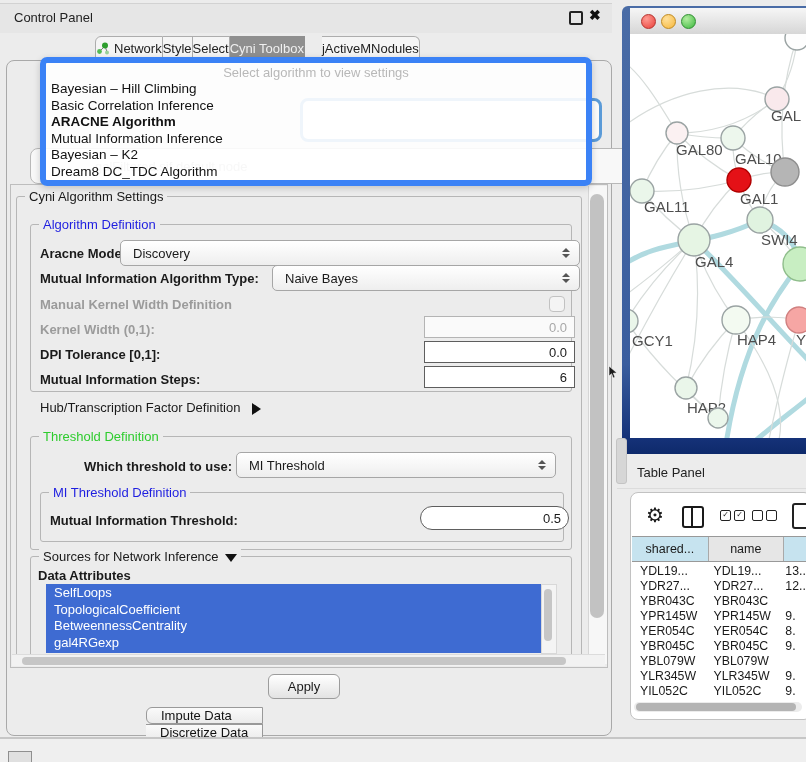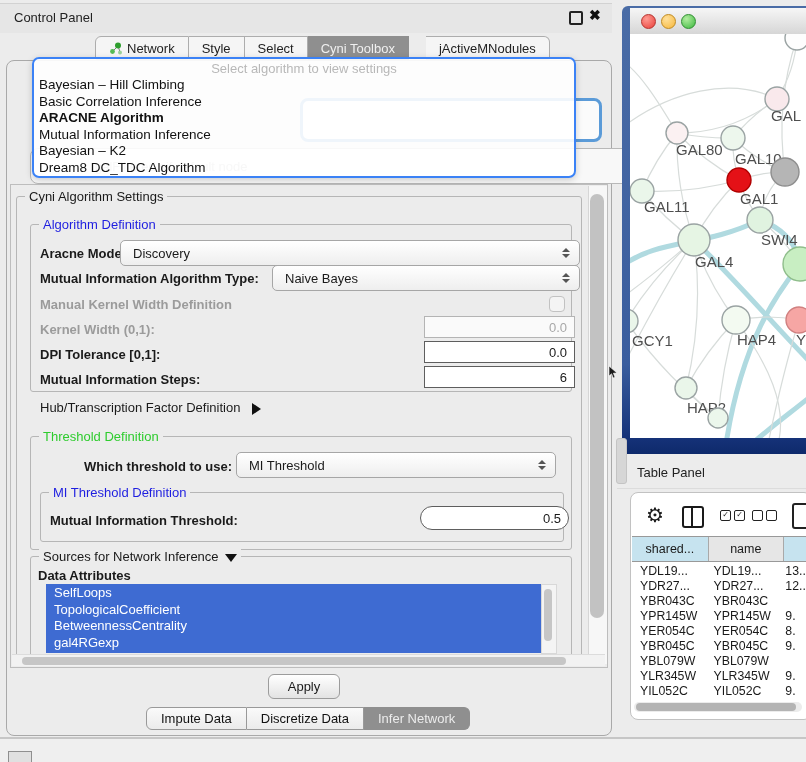--- a/index.html
+++ b/index.html
@@ -8,21 +8,21 @@
   .abs{position:absolute;}
   .bold{font-weight:bold;}
   .gray{color:#9b9b9b;}
   
   .cp-titlebar{left:0;top:3px;width:612px;height:29px;background:#e6e6e6;border-top:1px solid #d2d2d2;}
   .cp-title{left:14px;top:10px;font-size:13px;color:#222;}
   .float-ic{left:569px;top:11px;width:10px;height:10px;border:2px solid #222;border-radius:2px;}
   .close-ic{left:589px;top:7px;font-size:14px;font-weight:bold;color:#111;}
   
   .tabstrip{left:95px;top:36px;height:24px;display:flex;}
-  .tab{display:flex;align-items:center;gap:5px;padding:0 13px;background:#f5f5f5;border:1px solid #adadad;
+  .tab{display:flex;align-items:center;gap:5px;padding:0 0;background:#f5f5f5;border:1px solid #adadad;
        border-left:none;font-size:13px;color:#222;height:22px;}
   .tab.first{border-left:1px solid #adadad;border-top-left-radius:6px;border-bottom-left-radius:2px;}
   .tab.last{border-top-right-radius:6px;border-bottom-right-radius:2px;margin-left:17px;}
   .tab.sel{background:#8f8f8f;color:#f0f0f0;border-color:#8f8f8f;}
   
   .content-panel{left:6px;top:60px;width:604px;height:674px;border:1px solid #a9a9a9;border-radius:8px;background:#ececec;}
   .viewport{left:10px;top:184px;width:596px;height:482px;border:1px solid #bdbdbd;background:#ececec;}
   .vscroll-track{left:588px;top:186px;width:18px;height:478px;background:#f7f7f7;border-left:1px solid #d6d6d6;}
   .vscroll-thumb{left:590px;top:194px;width:14px;height:424px;background:#c2c2c2;border-radius:7px;}
   .group{border:1px solid #b6b6b6;border-radius:3px;}
@@ -44,29 +44,29 @@
   .tri-right{display:inline-block;width:0;height:0;border-top:6px solid transparent;border-bottom:6px solid transparent;
              border-left:9px solid #111;vertical-align:middle;margin-left:8px;}
   .tri-down{display:inline-block;width:0;height:0;border-left:6px solid transparent;border-right:6px solid transparent;
             border-top:8px solid #111;vertical-align:middle;margin-left:6px;}
   .attr-list{background:#3e6bd2;color:#fff;font-size:13px;line-height:16.5px;padding:1px 0 0 8px;overflow:hidden;}
   .hscroll{background:#f2f2f2;border-top:1px solid #dcdcdc;}
   .hthumb{background:#c6c6c6;border-radius:4px;}
   .apply-btn{border:1px solid #9c9c9c;border-radius:6px;background:linear-gradient(#ffffff,#e3e3e3);
              font-size:13px;display:flex;align-items:center;justify-content:center;}
   
-  .dd-panel{left:32px;top:57px;width:540px;height:117px;background:rgba(255,255,255,0.9);
-            border:2px solid #3b82f6;border-radius:7px;box-shadow:0 2px 7px rgba(0,0,0,0.18);}
+  .dd-panel{left:40px;top:57px;width:540px;height:117px;background:rgba(255,255,255,0.9);
+            border:6px solid #3b82f6;border-radius:7px;box-shadow:0 2px 7px rgba(0,0,0,0.18);}
   .dd-hint{position:absolute;left:0;top:2px;width:100%;text-align:center;color:#b8b8b8;font-size:13px;}
   .dd-items{position:absolute;left:5px;top:18px;right:5px;}
   .dd-item{font-size:13.5px;line-height:16.5px;color:#111;white-space:nowrap;}
   .ghost-combo{border:1px solid #b8b8b8;border-radius:8px;background:#f8f8f8;display:flex;align-items:center;color:#b0b0b0;}
   .focus-combo{border:3px solid #5b9bd8;border-radius:8px;background:#fbfbfb;}
   
-  .btabs{left:146px;top:707px;height:23px;display:flex;}
+  .btabs{left:146px;top:707px;height:23px;display:flex;flex-direction:column;}
   .btab{display:flex;align-items:center;padding:0 14px;background:linear-gradient(#fafafa,#ebebeb);
         border:1px solid #999;border-left:none;font-size:13px;color:#111;}
   .btab.first{border-left:1px solid #999;border-top-left-radius:6px;border-bottom-left-radius:6px;}
   .btab.last{border-top-right-radius:6px;border-bottom-right-radius:6px;}
   .btab.sel{background:#8f8f8f;color:#ececec;border-color:#8f8f8f;}
   
   .net-window{left:622px;top:6px;width:184px;height:448px;border-top-left-radius:6px;
               background:linear-gradient(180deg,#4a6ca6 0%,#3a5d9e 80%,#16337a 96%,#0e2a6b 100%);}
   .net-titlebar{left:630px;top:8px;width:176px;height:26px;background:linear-gradient(#f6f6f6,#d6d6d6);
                 border-bottom:1px solid #a8a8a8;}

